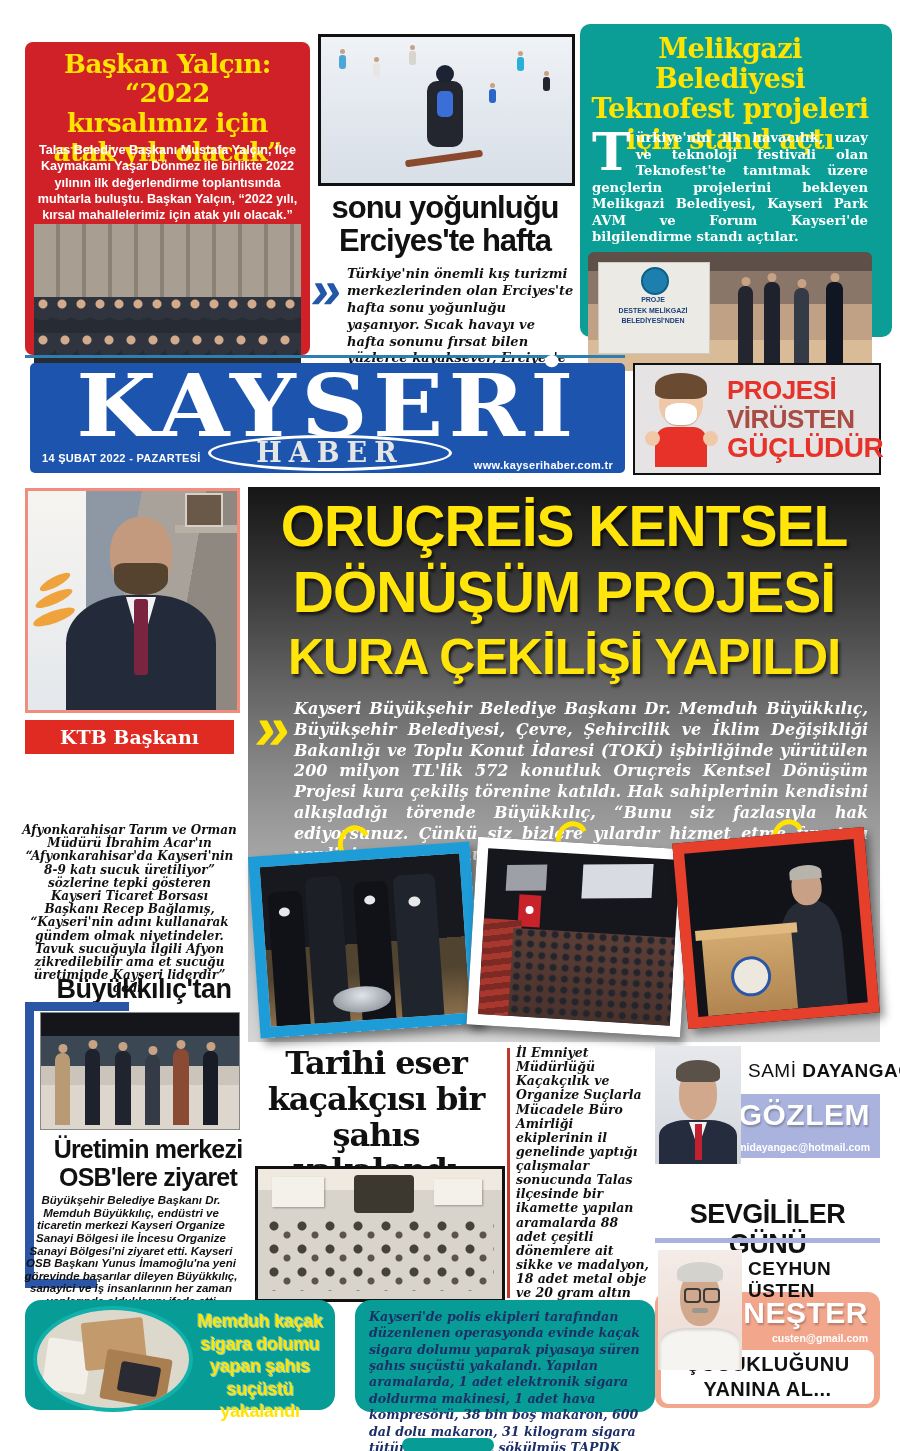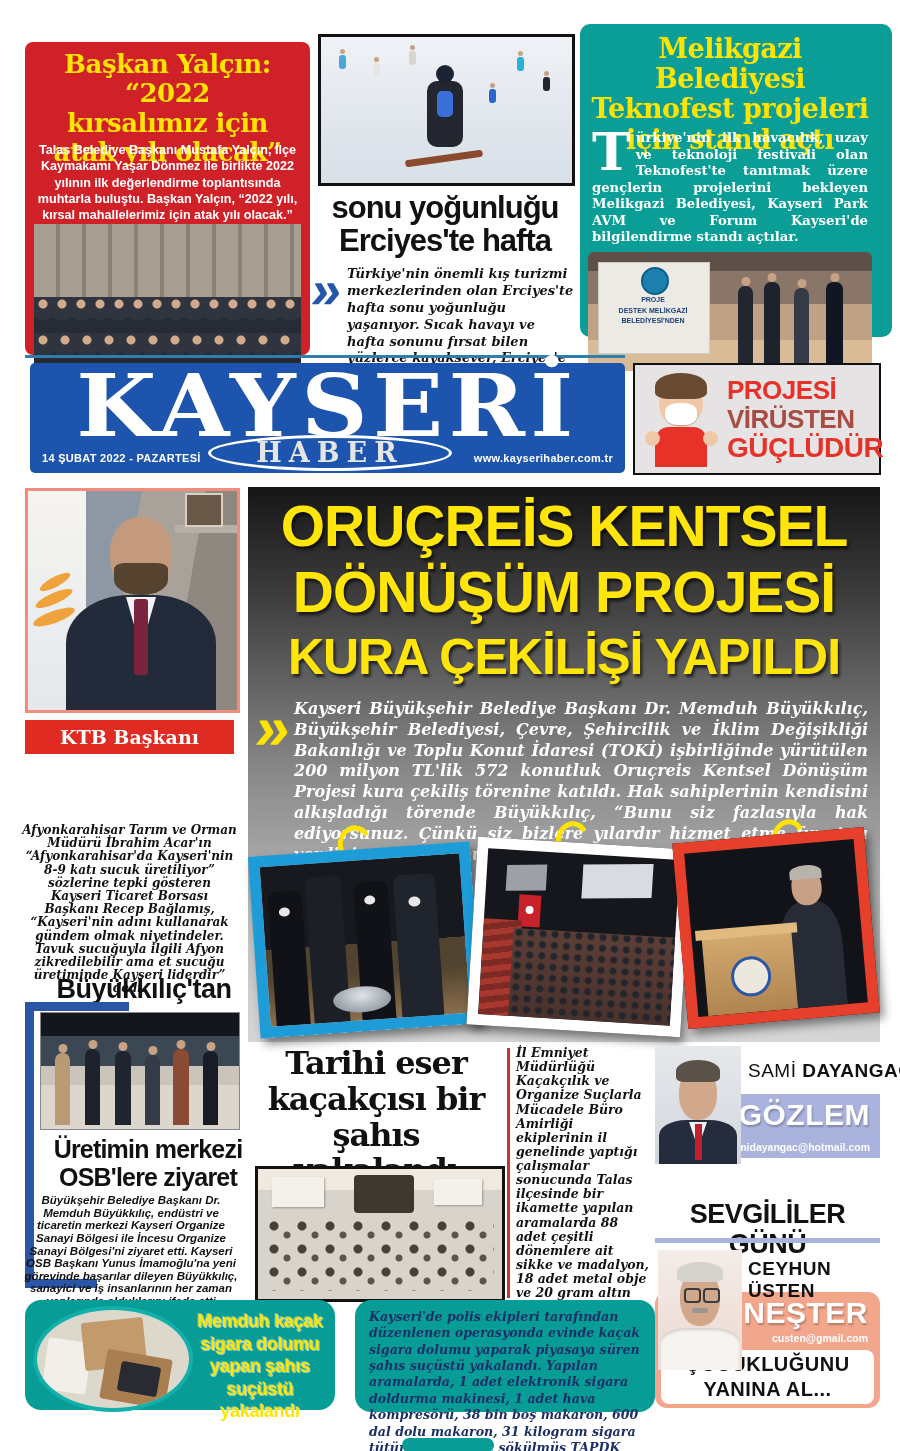--- a/index.html
+++ b/index.html
@@ -233,21 +233,21 @@
       <div class="fig" style="left:238px;top:30px;width:17px;height:88px;background:#111722;"></div>
     </div>
   </div>
 
   <div class="abs divline" style="left:25px;top:355px;width:600px;height:3px;"></div>
 
   <div class="abs masthead" style="left:30px;top:363px;width:595px;height:110px;">
     <div class="abs mh-title ctr" style="left:0;top:2px;width:595px;">KAYSERİ</div>
     <div class="abs mh-oval" style="left:178px;top:72px;width:238px;height:30px;line-height:30px;">HABER</div>
     <div class="abs mh-small" style="left:12px;bottom:9px;">14 ŞUBAT 2022 - PAZARTESİ</div>
-    <div class="abs mh-small" style="right:12px;bottom:9px;">www.kayserihaber.com.tr</div>
+    <div class="abs mh-small" style="right:12px;bottom:2px;">www.kayserihaber.com.tr</div>
   </div>
 
   <div class="abs pandbox" style="left:633px;top:363px;width:244px;height:108px;">
     <div class="abs" style="left:6px;top:6px;width:80px;height:96px;">
       <div class="boy-body" style="left:14px;top:56px;width:52px;height:40px;"></div>
       <div class="boy-fist" style="left:4px;top:60px;width:15px;height:15px;"></div>
       <div class="boy-fist" style="left:62px;top:60px;width:15px;height:15px;"></div>
       <div class="boy-head" style="left:18px;top:10px;width:44px;height:46px;"></div>
       <div class="boy-hair" style="left:14px;top:2px;width:52px;height:26px;"></div>
       <div class="boy-mask" style="left:24px;top:32px;width:32px;height:22px;"></div>

